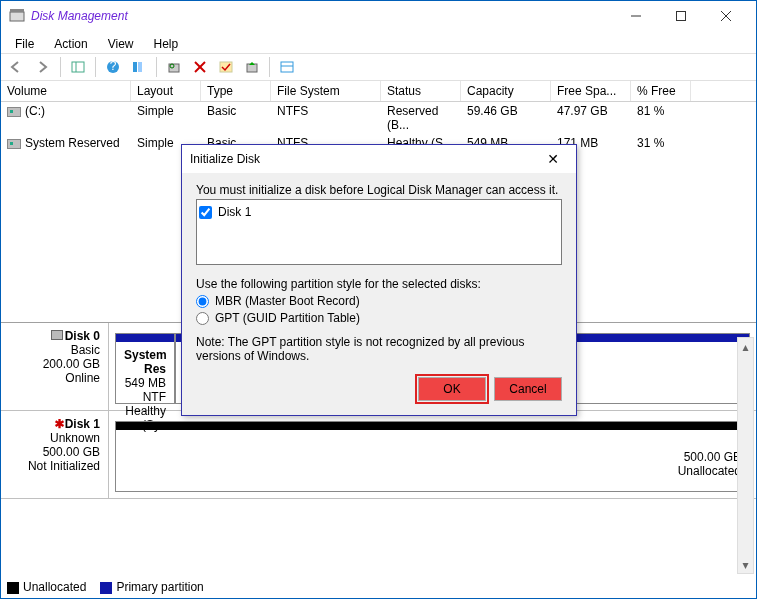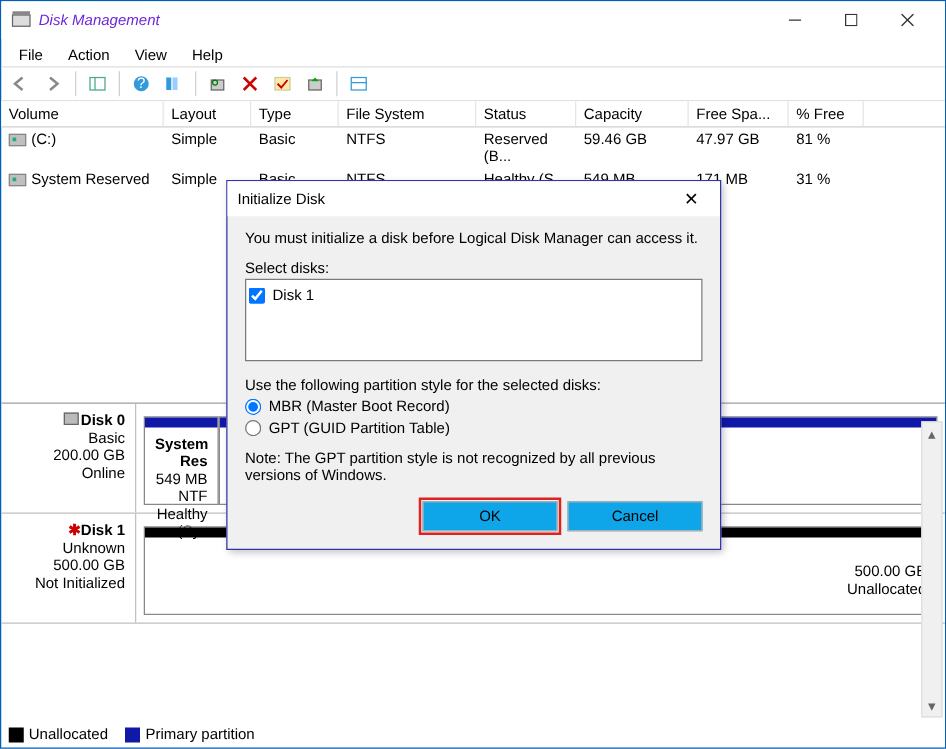--- a/index.html
+++ b/index.html
@@ -36,21 +36,21 @@
 .scrollbar { position:absolute; right:2px; top:336px; bottom:24px; width:17px; background:#f0f0f0; border:1px solid #ddd; }
 .scrollbar .arrow{height:17px;display:flex;align-items:center;justify-content:center;color:#666;}
 .dialog { position: absolute; left: 180px; top: 143px; width: 396px; background: #f0f0f0; border: 1px solid #33a; box-shadow: 2px 2px 6px rgba(0,0,0,.25); }
 .dialog .dtitlebar { height: 28px; background: #fff; display: flex; align-items: center; padding: 0 8px; }
 .dialog .dtitle { flex: 1; }
 .dialog .dclose { width: 30px; text-align: center; font-size: 14px; }
 .dialog .dbody { padding: 10px 14px 14px 14px; }
 .dialog .listbox { border: 1px solid #7a7a7a; background: #fff; height: 66px; margin: 2px 0 12px 0; padding: 2px; }
 .dialog .note { margin-top: 10px; }
 .dialog .btnrow { display: flex; justify-content: flex-end; gap: 8px; margin-top: 14px; }
-.dialog button { width: 108px; height: 24px; background: #0ea5e9; border: 1px solid #adadad; }
+.dialog button { width: 68px; height: 24px; background: #ef4444; border: 1px solid #adadad; }
 .dialog button.okhl { outline: 2px solid #d22; outline-offset: 1px; }
 .radio-row, .check-row { display:flex; align-items:center; gap:6px; margin:3px 0; }
 input[type=radio],input[type=checkbox]{margin:0;}
 svg { display:block; }
 </style>
 </head>
 <body>
 
 <div class="titlebar">
   <span class="appicon">
@@ -233,21 +233,20 @@
   <span><span class="sw" style="background:#1018a8"></span><span>Primary partition</span></span>
 </div>
 
 <div class="dialog">
   <div class="dtitlebar">
     <span class="dtitle">Initialize Disk</span>
     <span class="dclose">✕</span>
   </div>
   <div class="dbody">
     <div>You must initialize a disk before Logical Disk Manager can access it.</div>
-    <div style="margin-top:10px">Select disks:</div>
     <div class="listbox">
       <label class="check-row">
         <input type="checkbox" checked="" style="">
         <span>Disk 1</span>
       </label>
     </div>
     <div>Use the following partition style for the selected disks:</div>
     <label class="radio-row">
       <input type="radio" name="ps" checked="" style="">
       <span>MBR (Master Boot Record)</span>

